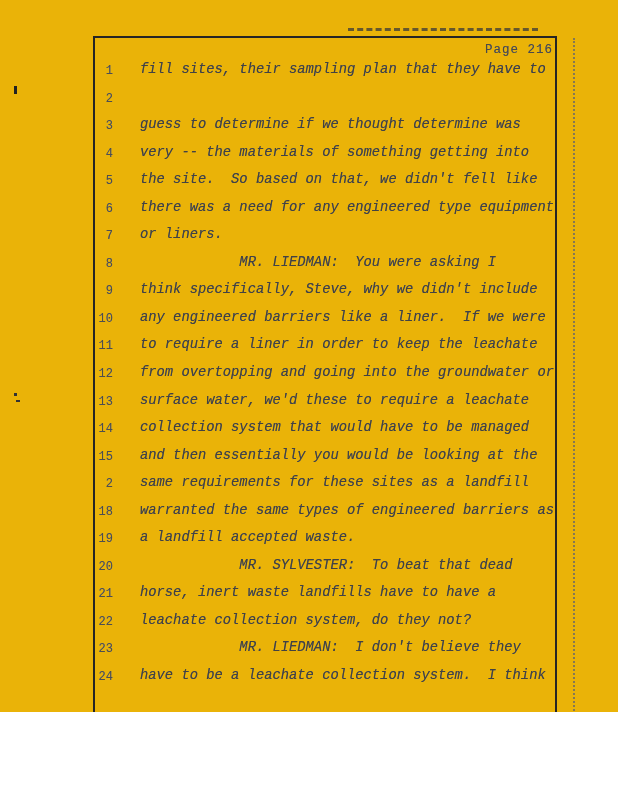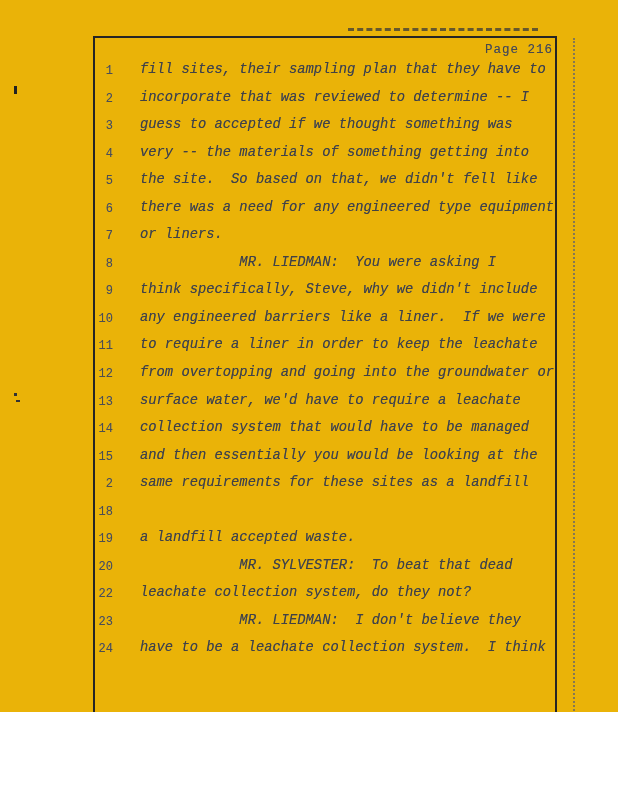--- a/index.html
+++ b/index.html
@@ -144,25 +144,24 @@
 
   <div class="page-label">Page 216</div>
 
   <div class="lines">
     <div class="line">
         <span class="num">1</span>
         <span class="txt">fill sites, their sampling plan that they have to</span>
       </div>
     <div class="line">
         <span class="num">2</span>
-        <span class="txt">incorporate that was reviewed to determine -- I</span>
       </div>
     <div class="line">
         <span class="num">3</span>
-        <span class="txt">guess to accepted if we thought something was</span>
+        <span class="txt">guess to determine if we thought determine was</span>
       </div>
     <div class="line">
         <span class="num">4</span>
         <span class="txt">very -- the materials of something getting into</span>
       </div>
     <div class="line">
         <span class="num">5</span>
         <span class="txt">the site.  So based on that, we didn't fell like</span>
       </div>
     <div class="line">
@@ -188,46 +187,51 @@
     <div class="line">
         <span class="num">11</span>
         <span class="txt">to require a liner in order to keep the leachate</span>
       </div>
     <div class="line">
         <span class="num">12</span>
         <span class="txt">from overtopping and going into the groundwater or</span>
       </div>
     <div class="line">
         <span class="num">13</span>
-        <span class="txt">surface water, we'd have to require a leachate</span>
+        <span class="txt">surface water, we'd these to require a leachate</span>
       </div>
     <div class="line">
         <span class="num">14</span>
         <span class="txt">collection system that would have to be managed</span>
       </div>
     <div class="line">
         <span class="num">15</span>
         <span class="txt">and then essentially you would be looking at the</span>
       </div>
     <div class="line">
         <span class="num">2</span>
         <span class="txt">same requirements for these sites as a landfill</span>
       </div>
     <div class="line">
         <span class="num">18</span>
+        <span class="txt">warranted the same types of engineered barriers as</span>
       </div>
     <div class="line">
         <span class="num">19</span>
         <span class="txt">a landfill accepted waste.</span>
       </div>
     <div class="line">
         <span class="num">20</span>
         <span class="txt">            MR. SYLVESTER:  To beat that dead</span>
       </div>
     <div class="line">
+        <span class="num">21</span>
+        <span class="txt">horse, inert waste landfills have to have a</span>
+      </div>
+    <div class="line">
         <span class="num">22</span>
         <span class="txt">leachate collection system, do they not?</span>
       </div>
     <div class="line">
         <span class="num">23</span>
         <span class="txt">            MR. LIEDMAN:  I don't believe they</span>
       </div>
     <div class="line">
         <span class="num">24</span>
         <span class="txt">have to be a leachate collection system.  I think</span>

